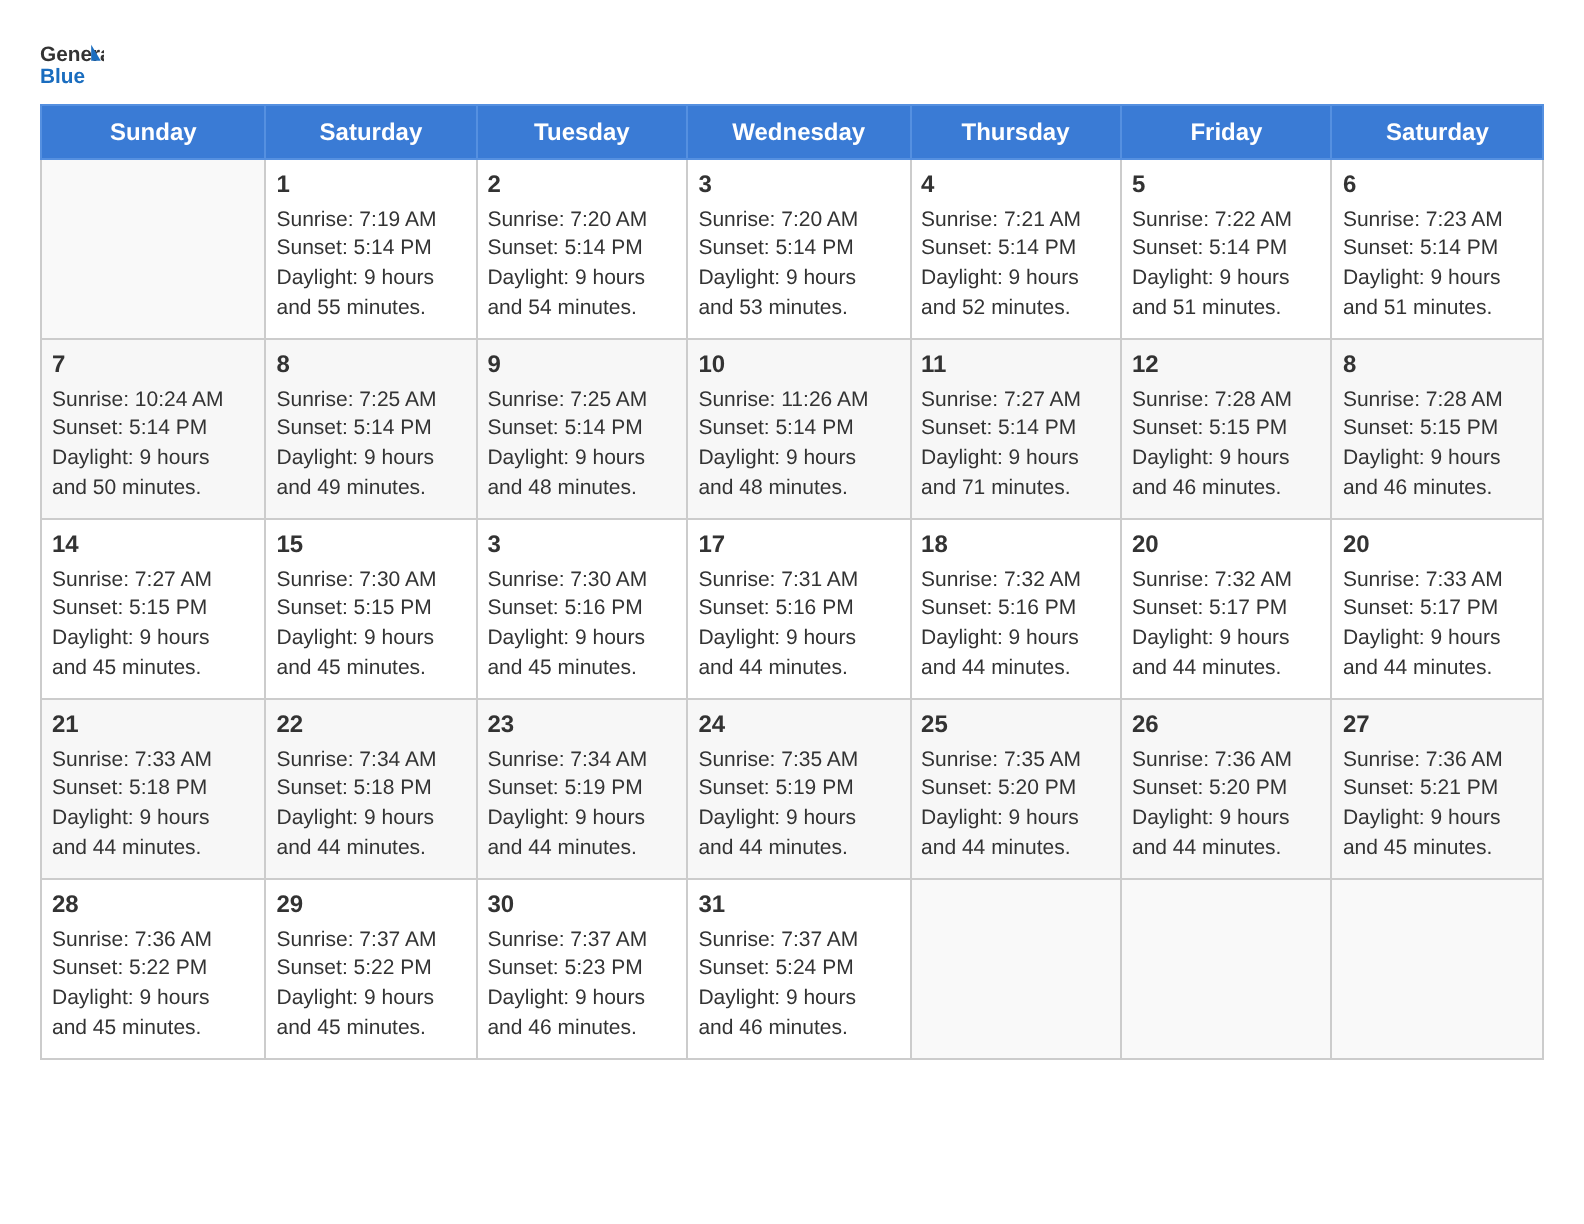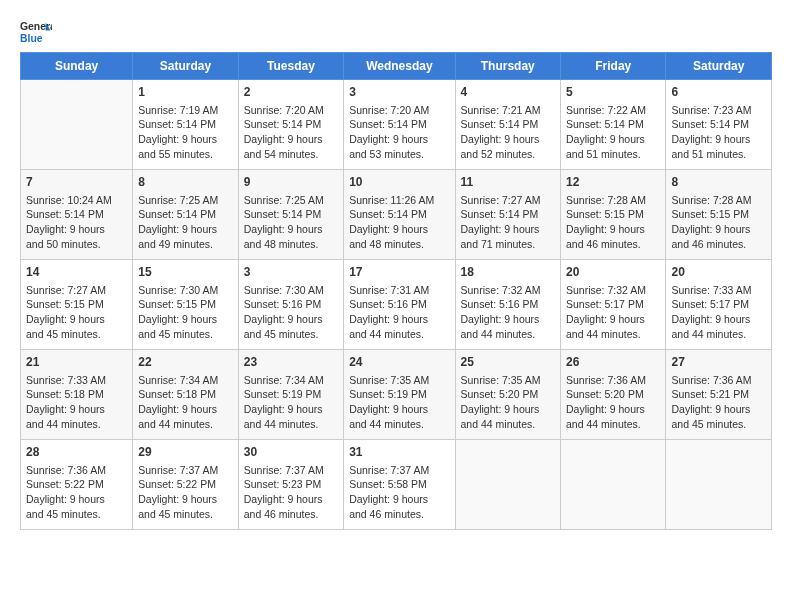--- a/index.html
+++ b/index.html
@@ -321,21 +321,21 @@
         <td>
           <span class="day-number">30</span>
           <div>Sunrise: 7:37 AM</div>
           <div>Sunset: 5:23 PM</div>
           <div>Daylight: 9 hours</div>
           <div>and 46 minutes.</div>
         </td>
         <td>
           <span class="day-number">31</span>
           <div>Sunrise: 7:37 AM</div>
-          <div>Sunset: 5:58 PM</div>
+          <div>Sunset: 5:24 PM</div>
           <div>Daylight: 9 hours</div>
           <div>and 46 minutes.</div>
         </td>
         <td class="empty-cell"></td>
         <td class="empty-cell"></td>
         <td class="empty-cell"></td>
       </tr>
     </tbody>
 </table>
 

